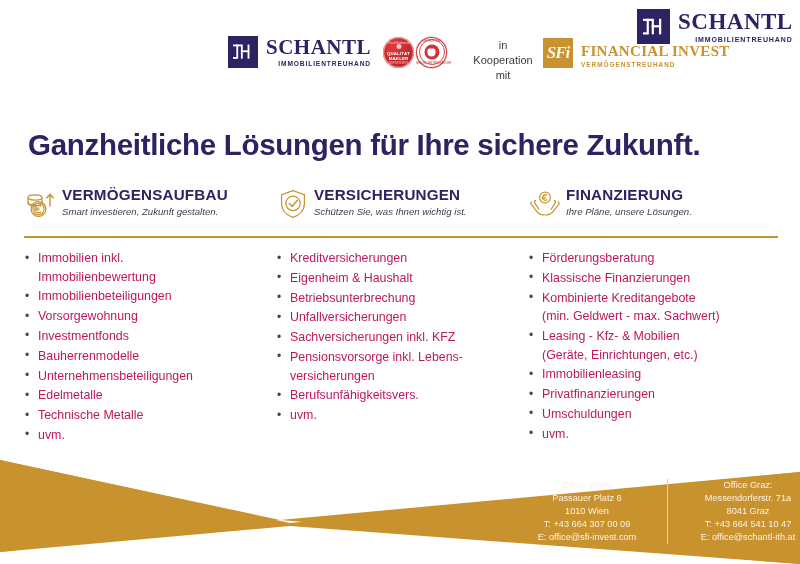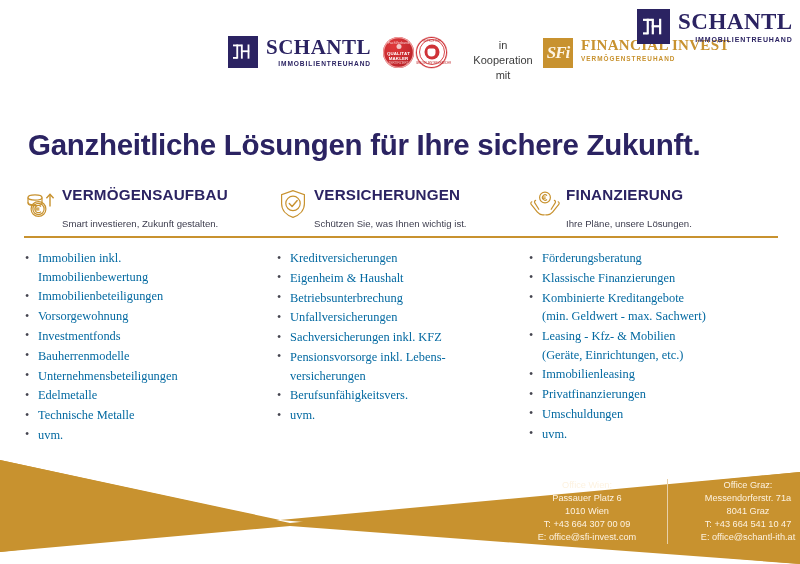--- a/index.html
+++ b/index.html
@@ -72,21 +72,21 @@
     font-size:2.6px; color:#c23034; letter-spacing:.1px; }
 
   .kooperation {
     position: absolute; left: 470px; top: 38px; width: 66px;
     text-align: center; font-size: 11px; color: #3c3c3c; line-height: 15px;
   }
 
   
   .sfi-lockup {
     position: absolute; left: 543px; top: 38px;
-    display: flex; align-items: flex-start; gap: 8px;
+    display: flex; align-items: flex-end; gap: 8px;
   }
   .sfi-mark {
     width: 30px; height: 30px; background: #c8922f;
     display: flex; align-items: center; justify-content: center;
     color: #fdf4e3; font-family: "Liberation Serif", serif; font-weight: bold;
     font-size: 17px; letter-spacing: -1px; font-style: italic;
   }
   .sfi-words { display: flex; flex-direction: column; line-height: 1; }
   .sfi-name {
     color: #c8922f; font-family: "Liberation Serif", serif; font-weight: bold;
@@ -118,39 +118,38 @@
   .col { width: 252px; padding-right: 14px; }
   .col-head { display: flex; align-items: flex-start; gap: 4px; height: 46px; }
   .col-icon { width: 34px; height: 34px; flex: 0 0 34px; margin-top: 1px; }
   .col-icon svg { display: block; width: 34px; height: 34px; }
   .col-titles { display: flex; flex-direction: column; }
   .col-title {
     color: #2b2362; font-size: 15.2px; font-weight: bold; letter-spacing: .2px;
     line-height: 18px;
   }
   .col-sub {
-    color: #3d3d4e; font-size: 9.6px; line-height: 13px; margin-top: 13px;
+    color: #3d3d4e; font-size: 9.6px; font-style: italic; line-height: 13px; margin-top: 1px;
   }
 
   .rule {
     position: absolute; left: 24px; top: 236px; width: 754px; height: 2px;
     background: #c8922f;
   }
 
   .lists {
     position: absolute; left: 24px; top: 249px; width: 756px;
     display: flex;
   }
   .list-col { width: 252px; padding-right: 12px; }
   ul.bullets { list-style: none; }
   ul.bullets li {
     position: relative; padding-left: 14px;
-    color: #0369a1; font-size: 12.4px; line-height: 18.6px;
+    color: #be185d; font-size: 12.4px; line-height: 18.6px;
     margin-bottom: 1.2px;
-    font-family: Liberation Serif, serif;
   }
   ul.bullets li:before {
     content: "\2022"; position: absolute; left: 1px; top: -0.5px;
     color: #44444f; font-size: 12px;
   }
   ul.bullets li .cont { display: block; }
 
   
   .bowtie { position: absolute; left: 0; bottom: 0; width: 800px; height: 124px; }
   .bowtie svg { display: block; }

